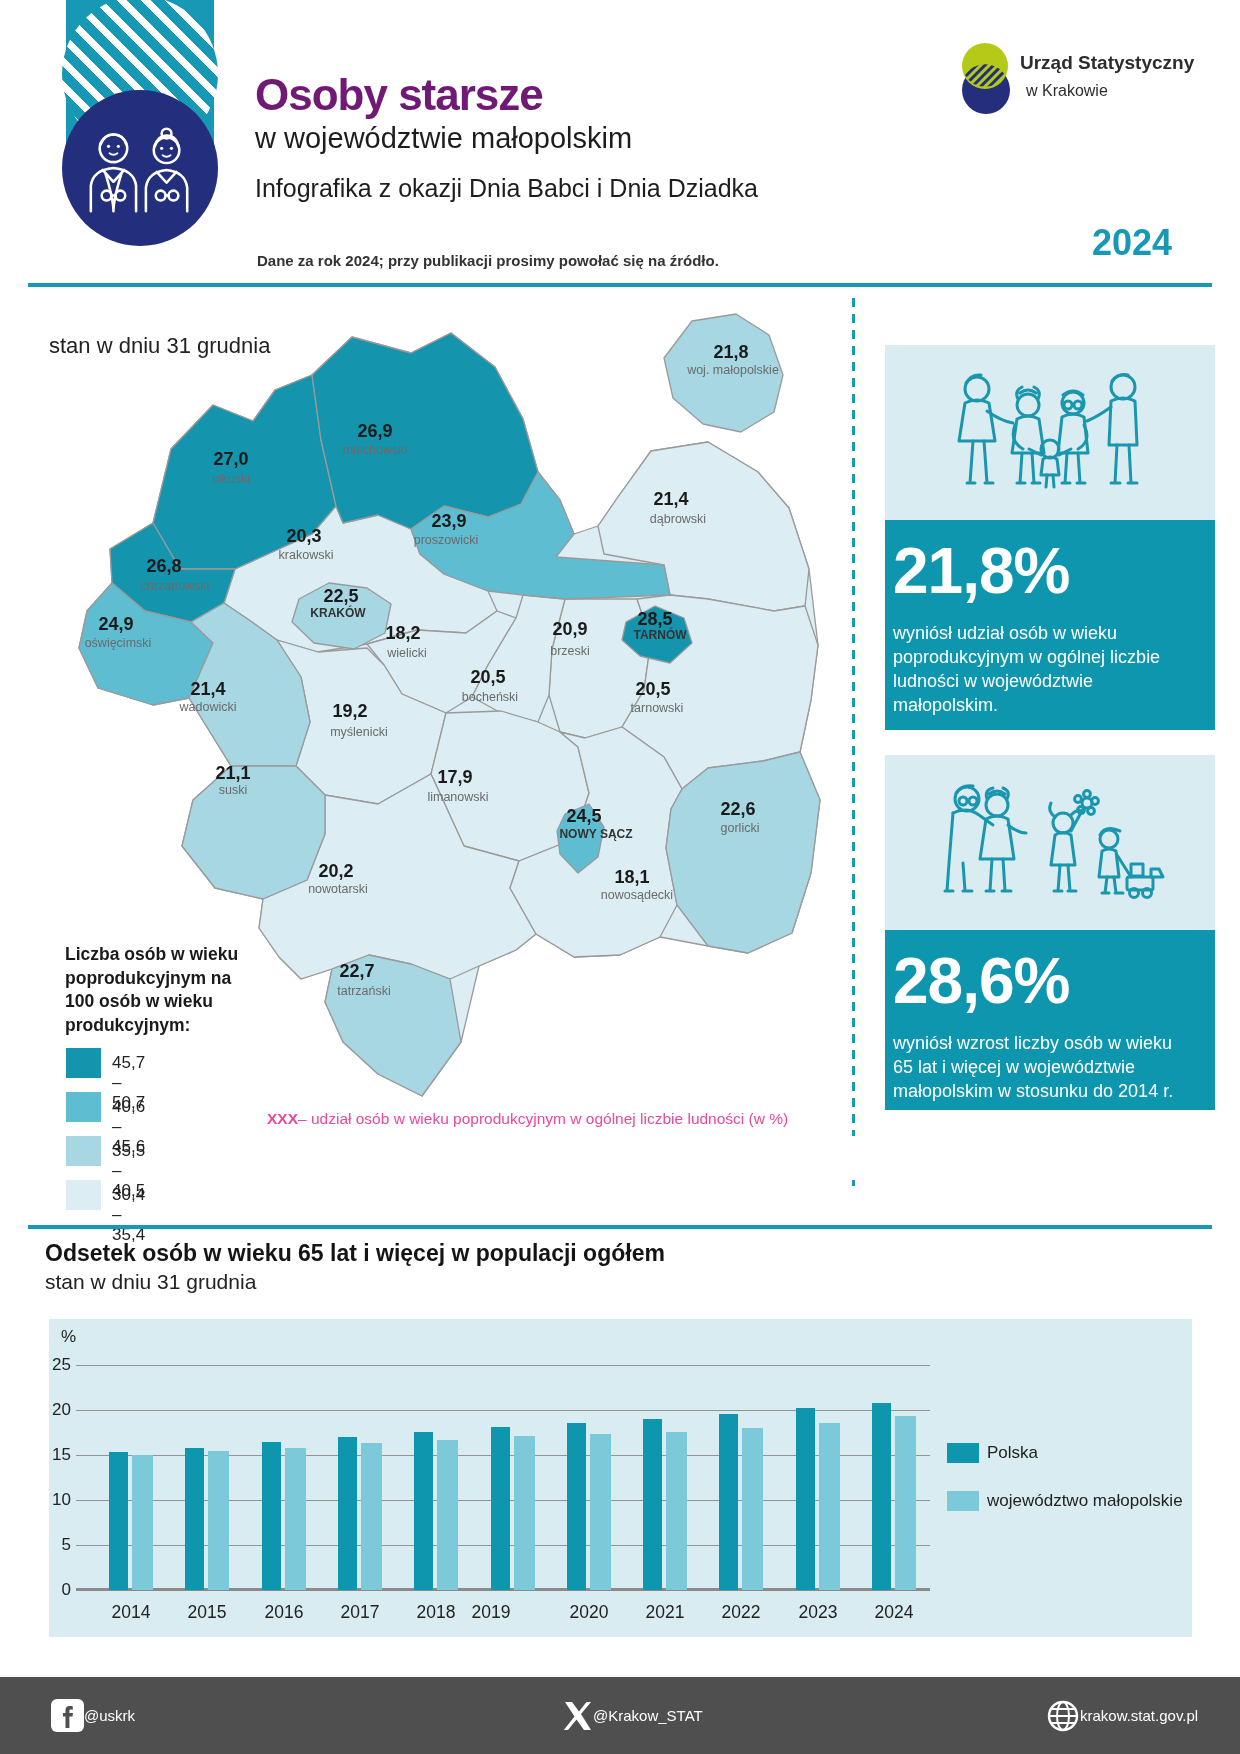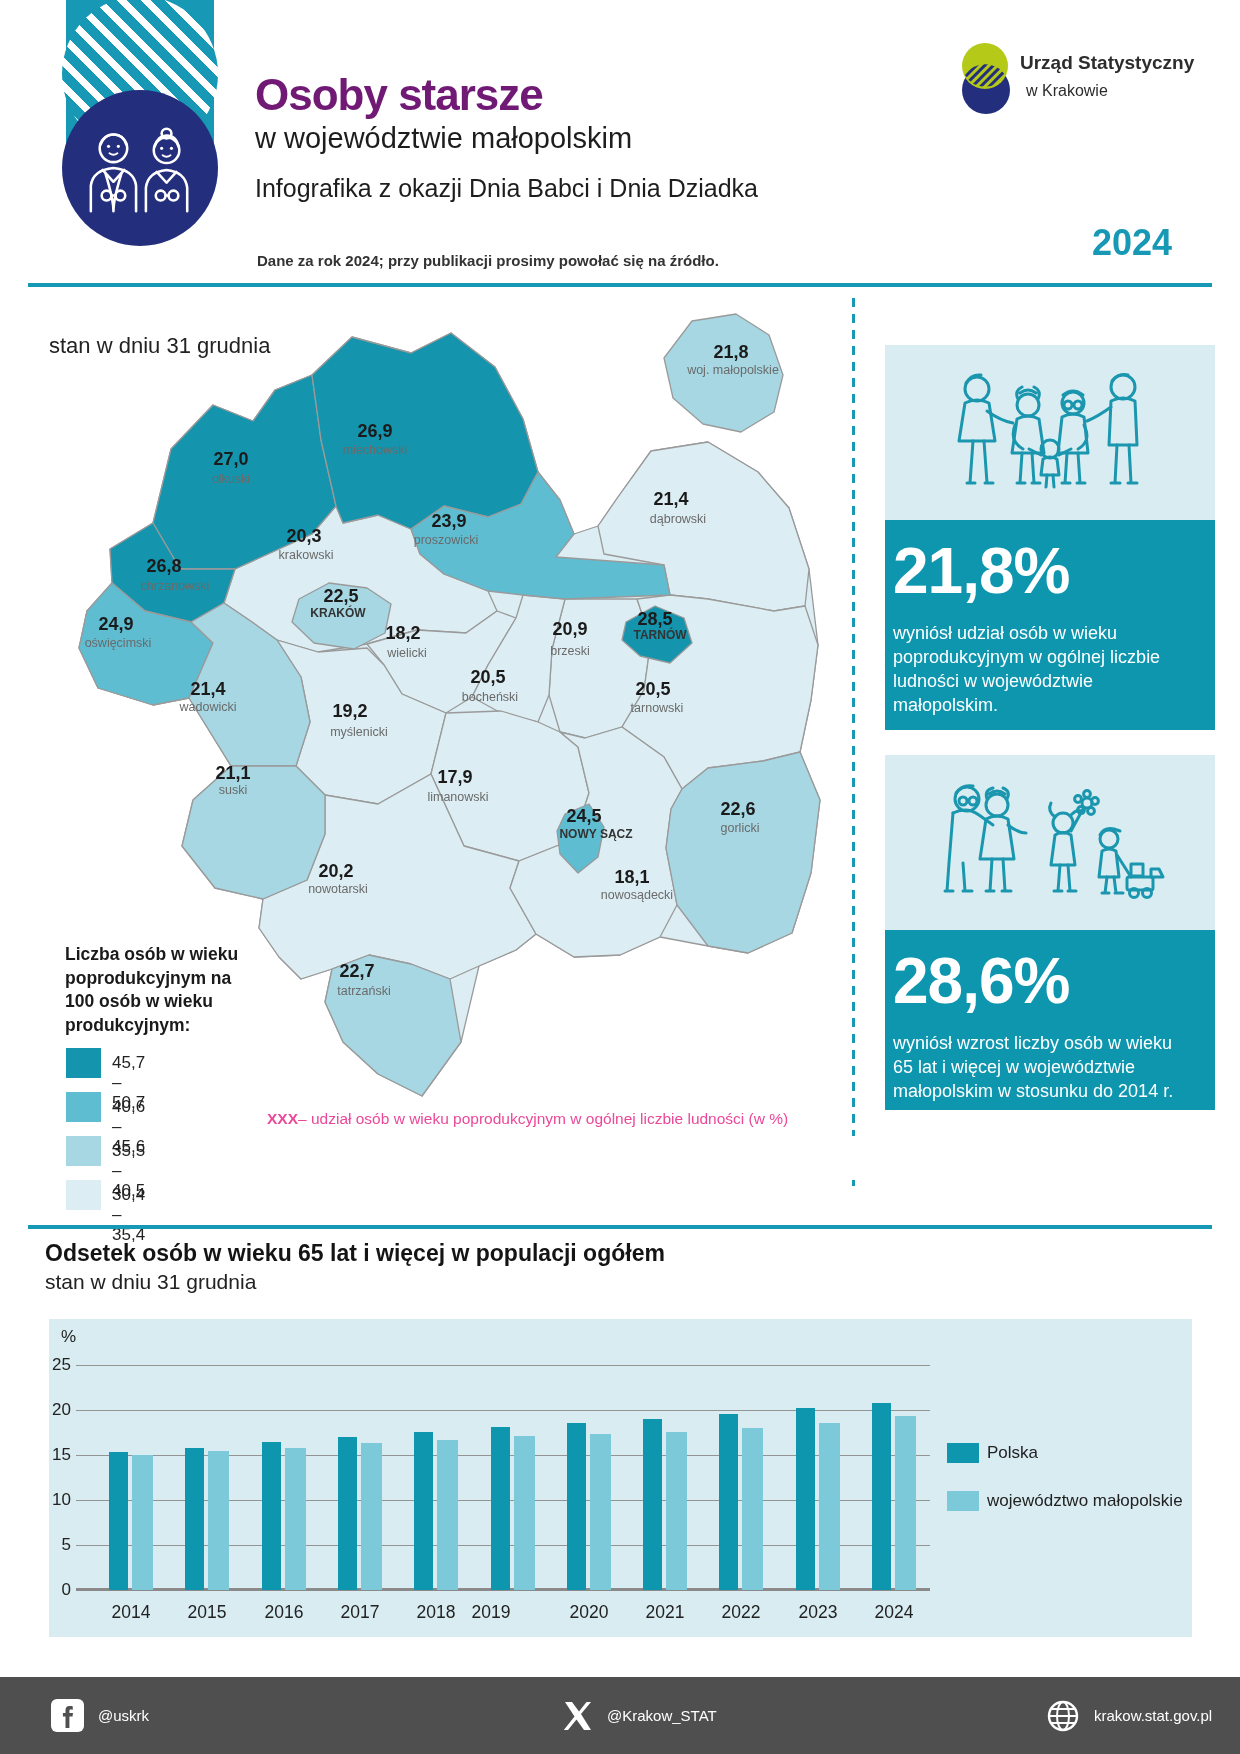--- a/index.html
+++ b/index.html
@@ -49,21 +49,21 @@
   #baseline{position:absolute;left:27px;width:854px;height:3px;background:#8a8a8a;top:269px;}
   .ytick{position:absolute;left:0;width:22px;text-align:right;font-size:17px;color:#222;}
   #ylab{position:absolute;left:12px;top:8px;font-size:17px;color:#222;}
   .bar{position:absolute;}
   .xlab{position:absolute;top:283px;width:70px;text-align:center;font-size:17.5px;color:#222;}
   .cl-row{position:absolute;left:898px;height:20px;}
   .cl-sw{position:absolute;left:0;top:0;width:32px;height:20px;}
   .cl-tx{position:absolute;left:40px;top:0;font-size:17px;color:#222;line-height:20px;white-space:nowrap;}
   
   #footer{left:0;top:1677px;width:1240px;height:77px;background:#4f4f4f;}
-  .ft-item{position:absolute;top:0;height:77px;display:flex;align-items:center;gap:14px;color:#fff;font-size:15px;}
+  .ft-item{position:absolute;top:0;height:77px;display:flex;align-items:center;color:#fff;font-size:15px;}
   
   text.dval{font-size:18px;font-weight:bold;fill:#1b1b1b;}
   text.dname{font-size:12.5px;fill:#6a6a6a;}
   text.cname{font-size:12px;font-weight:bold;fill:#333;}
 </style>
 </head>
 <body>
 
 <div id="page">
 

